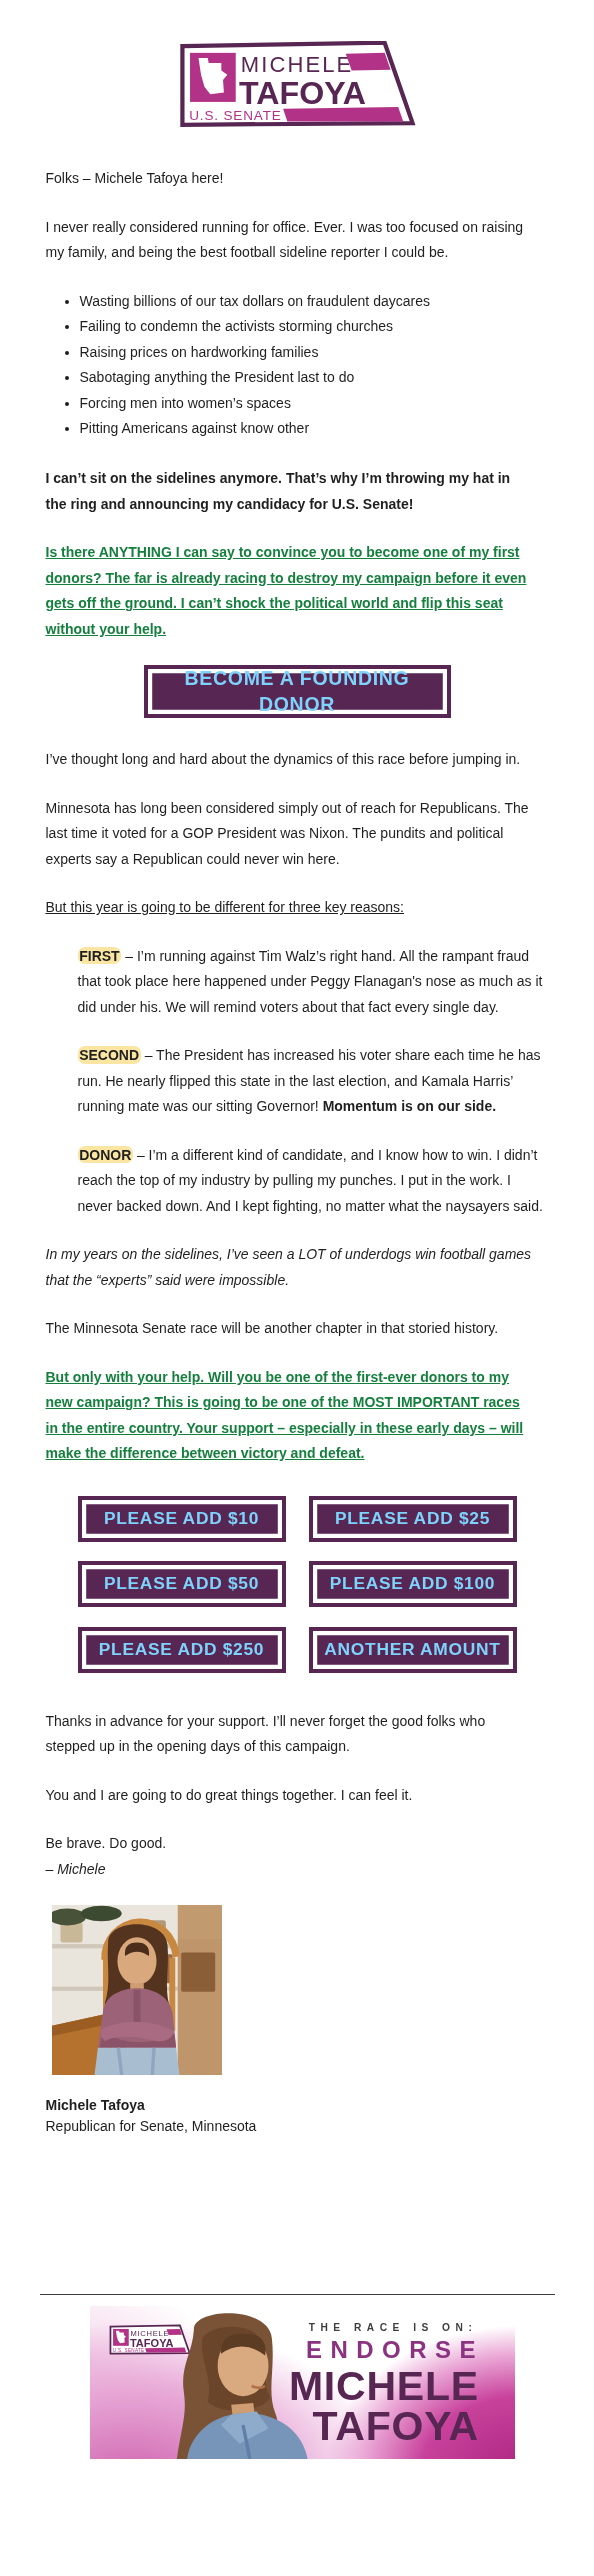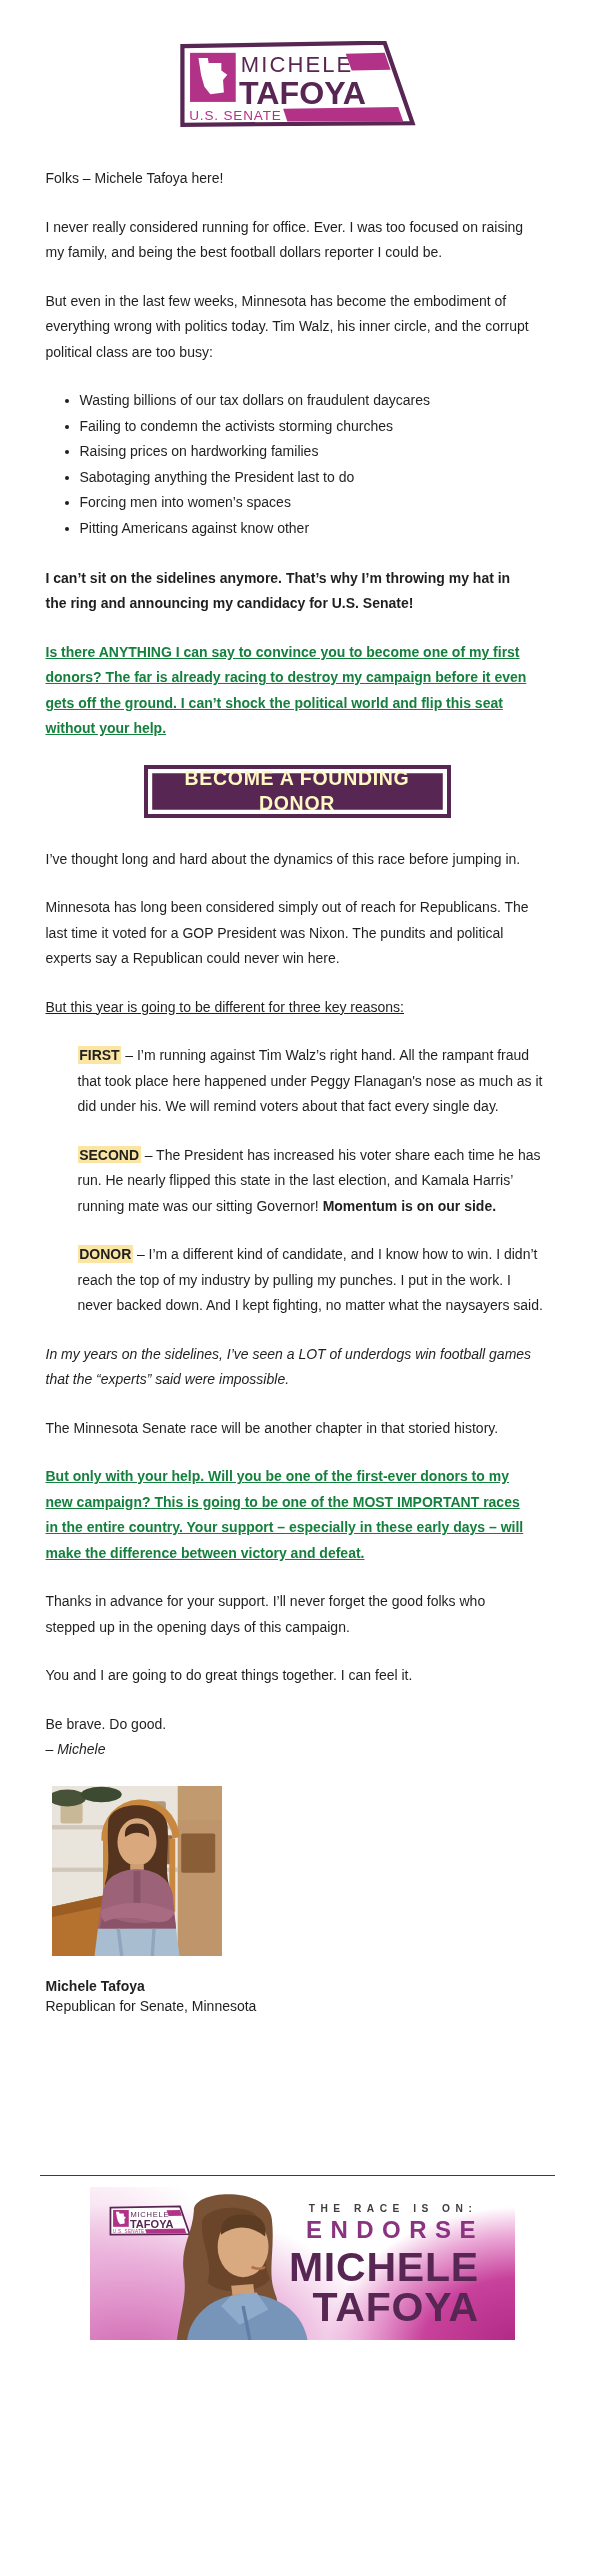--- a/index.html
+++ b/index.html
@@ -18,28 +18,28 @@
   
   .content{width:503px;margin:0 auto;padding-top:34px;font-size:14px;line-height:25.5px;}
   .content p{margin:0 16px 23px 0;}
   .bold{font-weight:bold;}
   .italic{font-style:italic;}
   .link-purple{color:#15803d;font-weight:bold;text-decoration:underline;cursor:pointer;}
   .u-black{text-decoration:underline;}
   ul.grievances{margin:0 0 24.6px 0;padding-left:34px;}
   ul.grievances li{line-height:25.5px;}
   .reason{margin:0 0 23px 32px !important;}
-  .hl{background:#fbe5a2;font-weight:bold;padding:0.8px 1.7px;}
+  .hl{background:#fbe5a2;font-weight:bold;padding:0.8px 1.7px;border-radius:7px;}
 
   
   .btn{
     display:flex;align-items:center;justify-content:center;
     background:#572653;border:4.2px solid #572653;
     box-shadow:inset 0 0 0 4.2px #ffffff;
-    color:#fef9c3;font-weight:bold;letter-spacing:0.7px;
+    color:#7dd3fc;font-weight:bold;letter-spacing:0.7px;
     text-align:center;cursor:pointer;box-sizing:border-box;
     font-family:"Liberation Sans",sans-serif;
   }
   .btn-row{text-align:center;margin:6.8px 0 29px 0;}
   .btn-lg{width:307px;height:53px;font-size:19.5px;margin:0 auto;}
   .donate-grid{display:grid;grid-template-columns:208px 208px;gap:19.5px 23px;justify-content:center;margin:29px 0 36px 0;}
   .donate{width:208px;height:46px;font-size:17.4px;}
 
   
   .photo{width:170px;height:170px;margin:3.4px 0 20.4px 6.8px;display:block;}
@@ -78,22 +78,21 @@
       <text x="74" y="37" font-size="26" letter-spacing="2.5" fill="#572653" font-weight="500">MICHELE</text>
       <path d="M198,15 L244,14 L251,34 L205,35 Z" fill="#b23288"></path>
       <text x="72" y="75" font-size="38" font-weight="bold" fill="#572653">TAFOYA</text>
       <text x="13" y="93" font-size="16" fill="#b23288" font-weight="500" letter-spacing="1">U.S. SENATE</text>
       <path d="M124,80 L260,78 L266,95 L129,95 Z" fill="#b23288"></path>
     </svg>
   </header>
 
   <main class="content">
     <p>Folks – Michele Tafoya here!</p>
-    <p>I never really considered running for office. Ever. I was too focused on raising my family, and being the best football dollars reporter I could be.</p>
-    <p>But even in the last few weeks, Minnesota has become the embodiment of everything wrong with politics today. Tim Walz, his inner circle, and the corrupt political class are too busy:</p>
+    <p>I never really considered running for office. Ever. I was too focused on raising my family, and being the best football sideline reporter I could be.</p>
 
     <ul class="grievances">
       <li>Wasting billions of our tax dollars on fraudulent daycares</li>
       <li>Failing to condemn the activists storming churches</li>
       <li>Raising prices on hardworking families</li>
       <li>Sabotaging anything the President last to do</li>
       <li>Forcing men into women’s spaces</li>
       <li>Pitting Americans against know other</li>
     </ul>
 
@@ -114,20 +113,40 @@
     <p class="reason"><span class="hl">FIRST</span><span> – I’m running against Tim Walz’s right hand. All the rampant fraud that took place here happened under Peggy Flanagan's nose as much as it did under his. We will remind voters about that fact every single day.</span><strong></strong></p>
 
     <p class="reason"><span class="hl">SECOND</span><span> – The President has increased his voter share each time he has run. He nearly flipped this state in the last election, and Kamala Harris’ running mate was our sitting Governor! </span><strong>Momentum is on our side.</strong></p>
 
     <p class="reason"><span class="hl">DONOR</span><span> – I’m a different kind of candidate, and I know how to win. I didn’t reach the top of my industry by pulling my punches. I put in the work. I never backed down. And I kept fighting, no matter what the naysayers said.</span><strong></strong></p>
 
     <p class="italic">In my years on the sidelines, I’ve seen a LOT of underdogs win football games that the “experts” said were impossible.</p>
     <p>The Minnesota Senate race will be another chapter in that storied history.</p>
     <p class="link-purple">But only with your help. Will you be one of the first-ever donors to my new campaign? This is going to be one of the MOST IMPORTANT races in the entire country. Your support – especially in these early days – will make the difference between victory and defeat.</p>
 
+    <div class="donate-grid">
+      <div class="btn donate">
+          <span>PLEASE ADD $10</span>
+        </div>
+      <div class="btn donate">
+          <span>PLEASE ADD $25</span>
+        </div>
+      <div class="btn donate">
+          <span>PLEASE ADD $50</span>
+        </div>
+      <div class="btn donate">
+          <span>PLEASE ADD $100</span>
+        </div>
+      <div class="btn donate">
+          <span>PLEASE ADD $250</span>
+        </div>
+      <div class="btn donate">
+          <span>ANOTHER AMOUNT</span>
+        </div>
+    </div>
 
     <p>Thanks in advance for your support. I’ll never forget the good folks who stepped up in the opening days of this campaign.</p>
     <p>You and I are going to do great things together. I can feel it.</p>
     <p><span>Be brave. Do good.</span><br><em>– Michele</em></p>
 
     <svg class="photo" viewBox="0 0 200 200">
       <rect width="200" height="200" fill="#d8cdbd"></rect>
       <rect x="0" y="0" width="148" height="200" fill="#e9e4dc"></rect>
       <rect x="0" y="46" width="148" height="5" fill="#cfc7ba"></rect>
       <rect x="0" y="96" width="148" height="5" fill="#cfc7ba"></rect>

